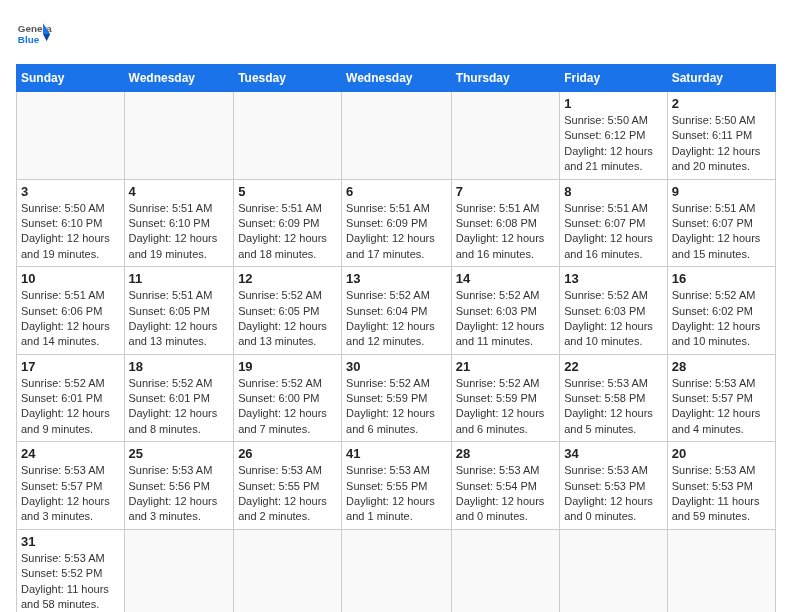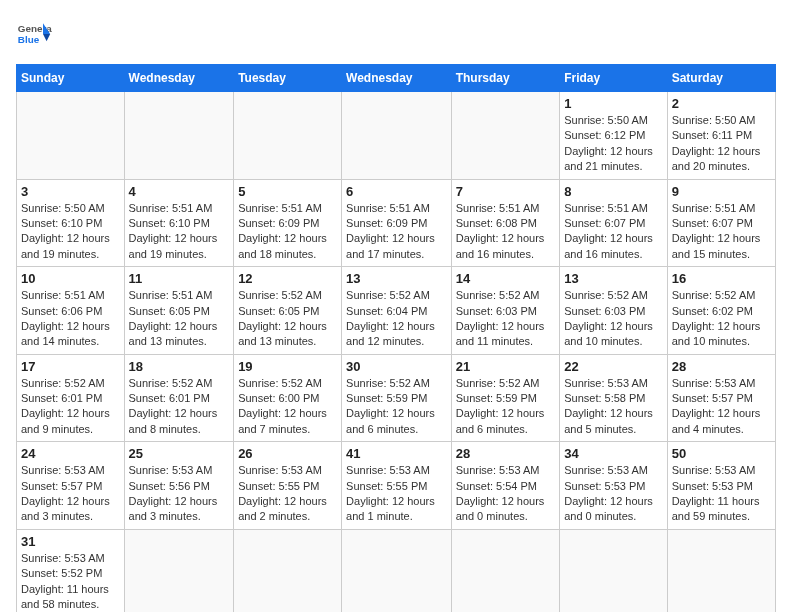--- a/index.html
+++ b/index.html
@@ -322,21 +322,21 @@
 and 0 minutes.</div>
         </td>
         <td>
           <span class="day-number">34</span>
           <div class="day-info" style="white-space: pre-line;">Sunrise: 5:53 AM
 Sunset: 5:53 PM
 Daylight: 12 hours
 and 0 minutes.</div>
         </td>
         <td>
-          <span class="day-number">50</span>
+          <span class="day-number">20</span>
           <div class="day-info" style="white-space: pre-line;">Sunrise: 5:53 AM
 Sunset: 5:53 PM
 Daylight: 11 hours
 and 59 minutes.</div>
         </td>
       </tr>
       <tr class="last-row">
         <td>
           <span class="day-number">31</span>
           <div class="day-info" style="white-space: pre-line;">Sunrise: 5:53 AM

